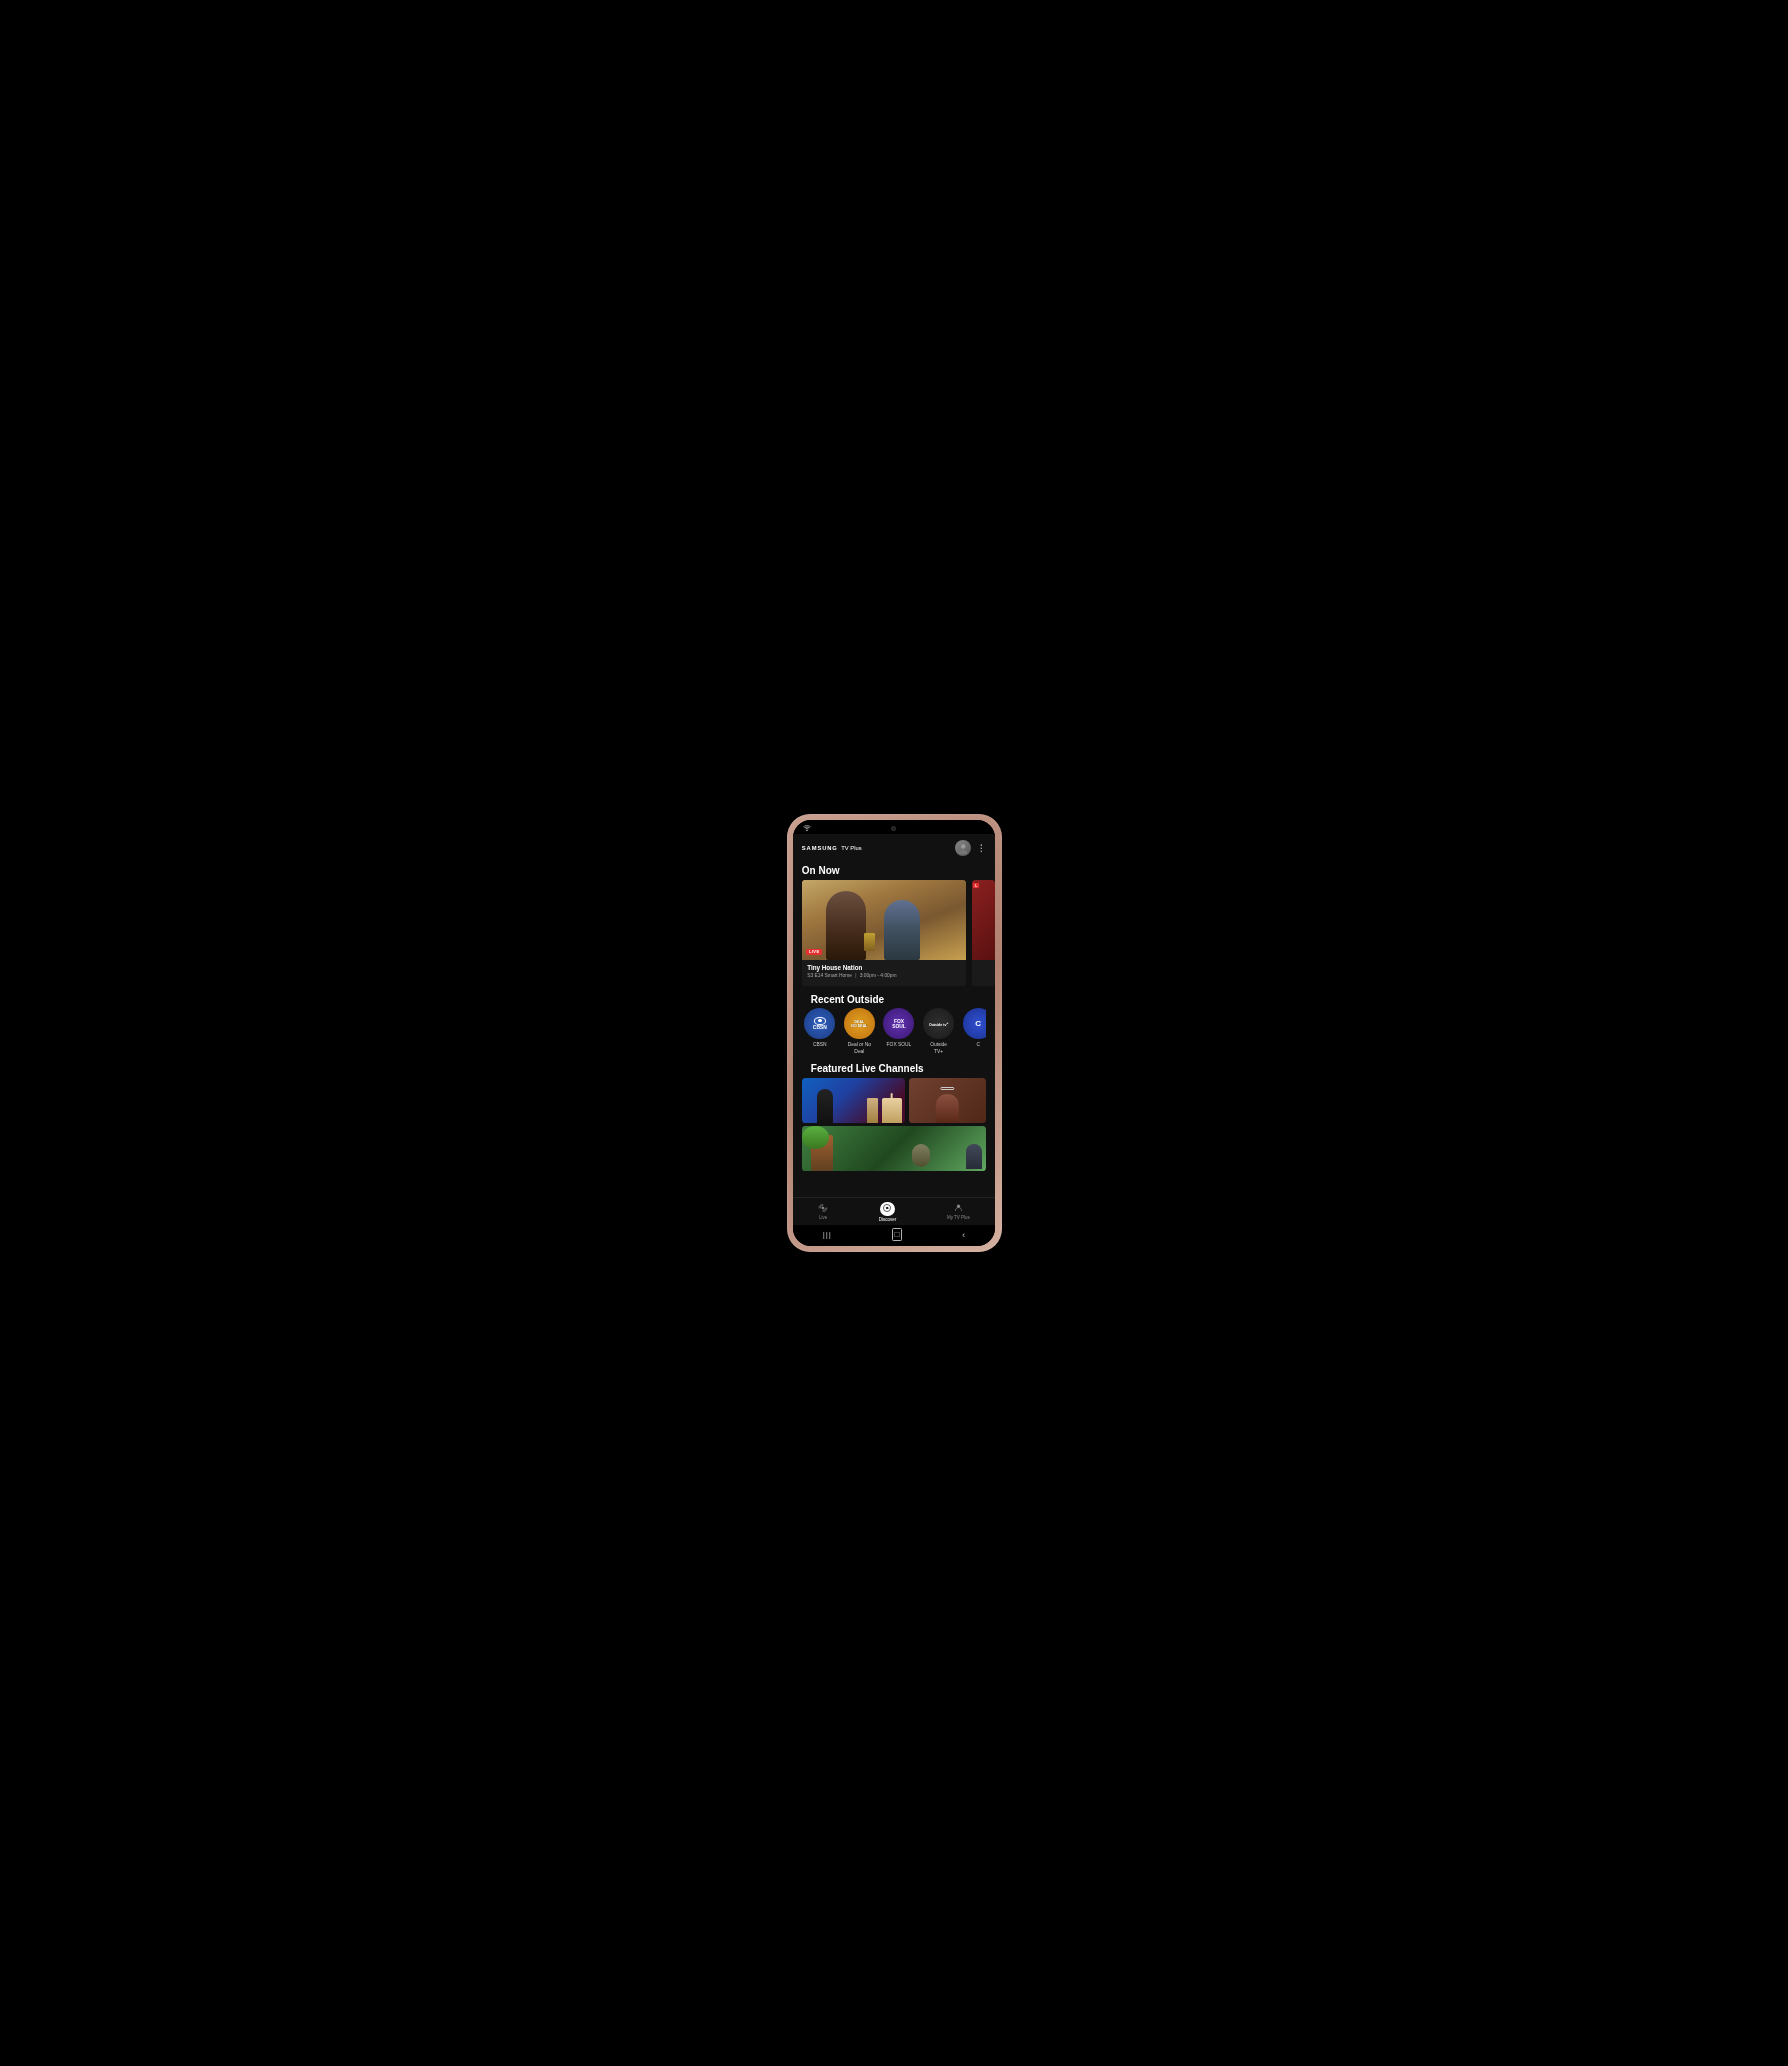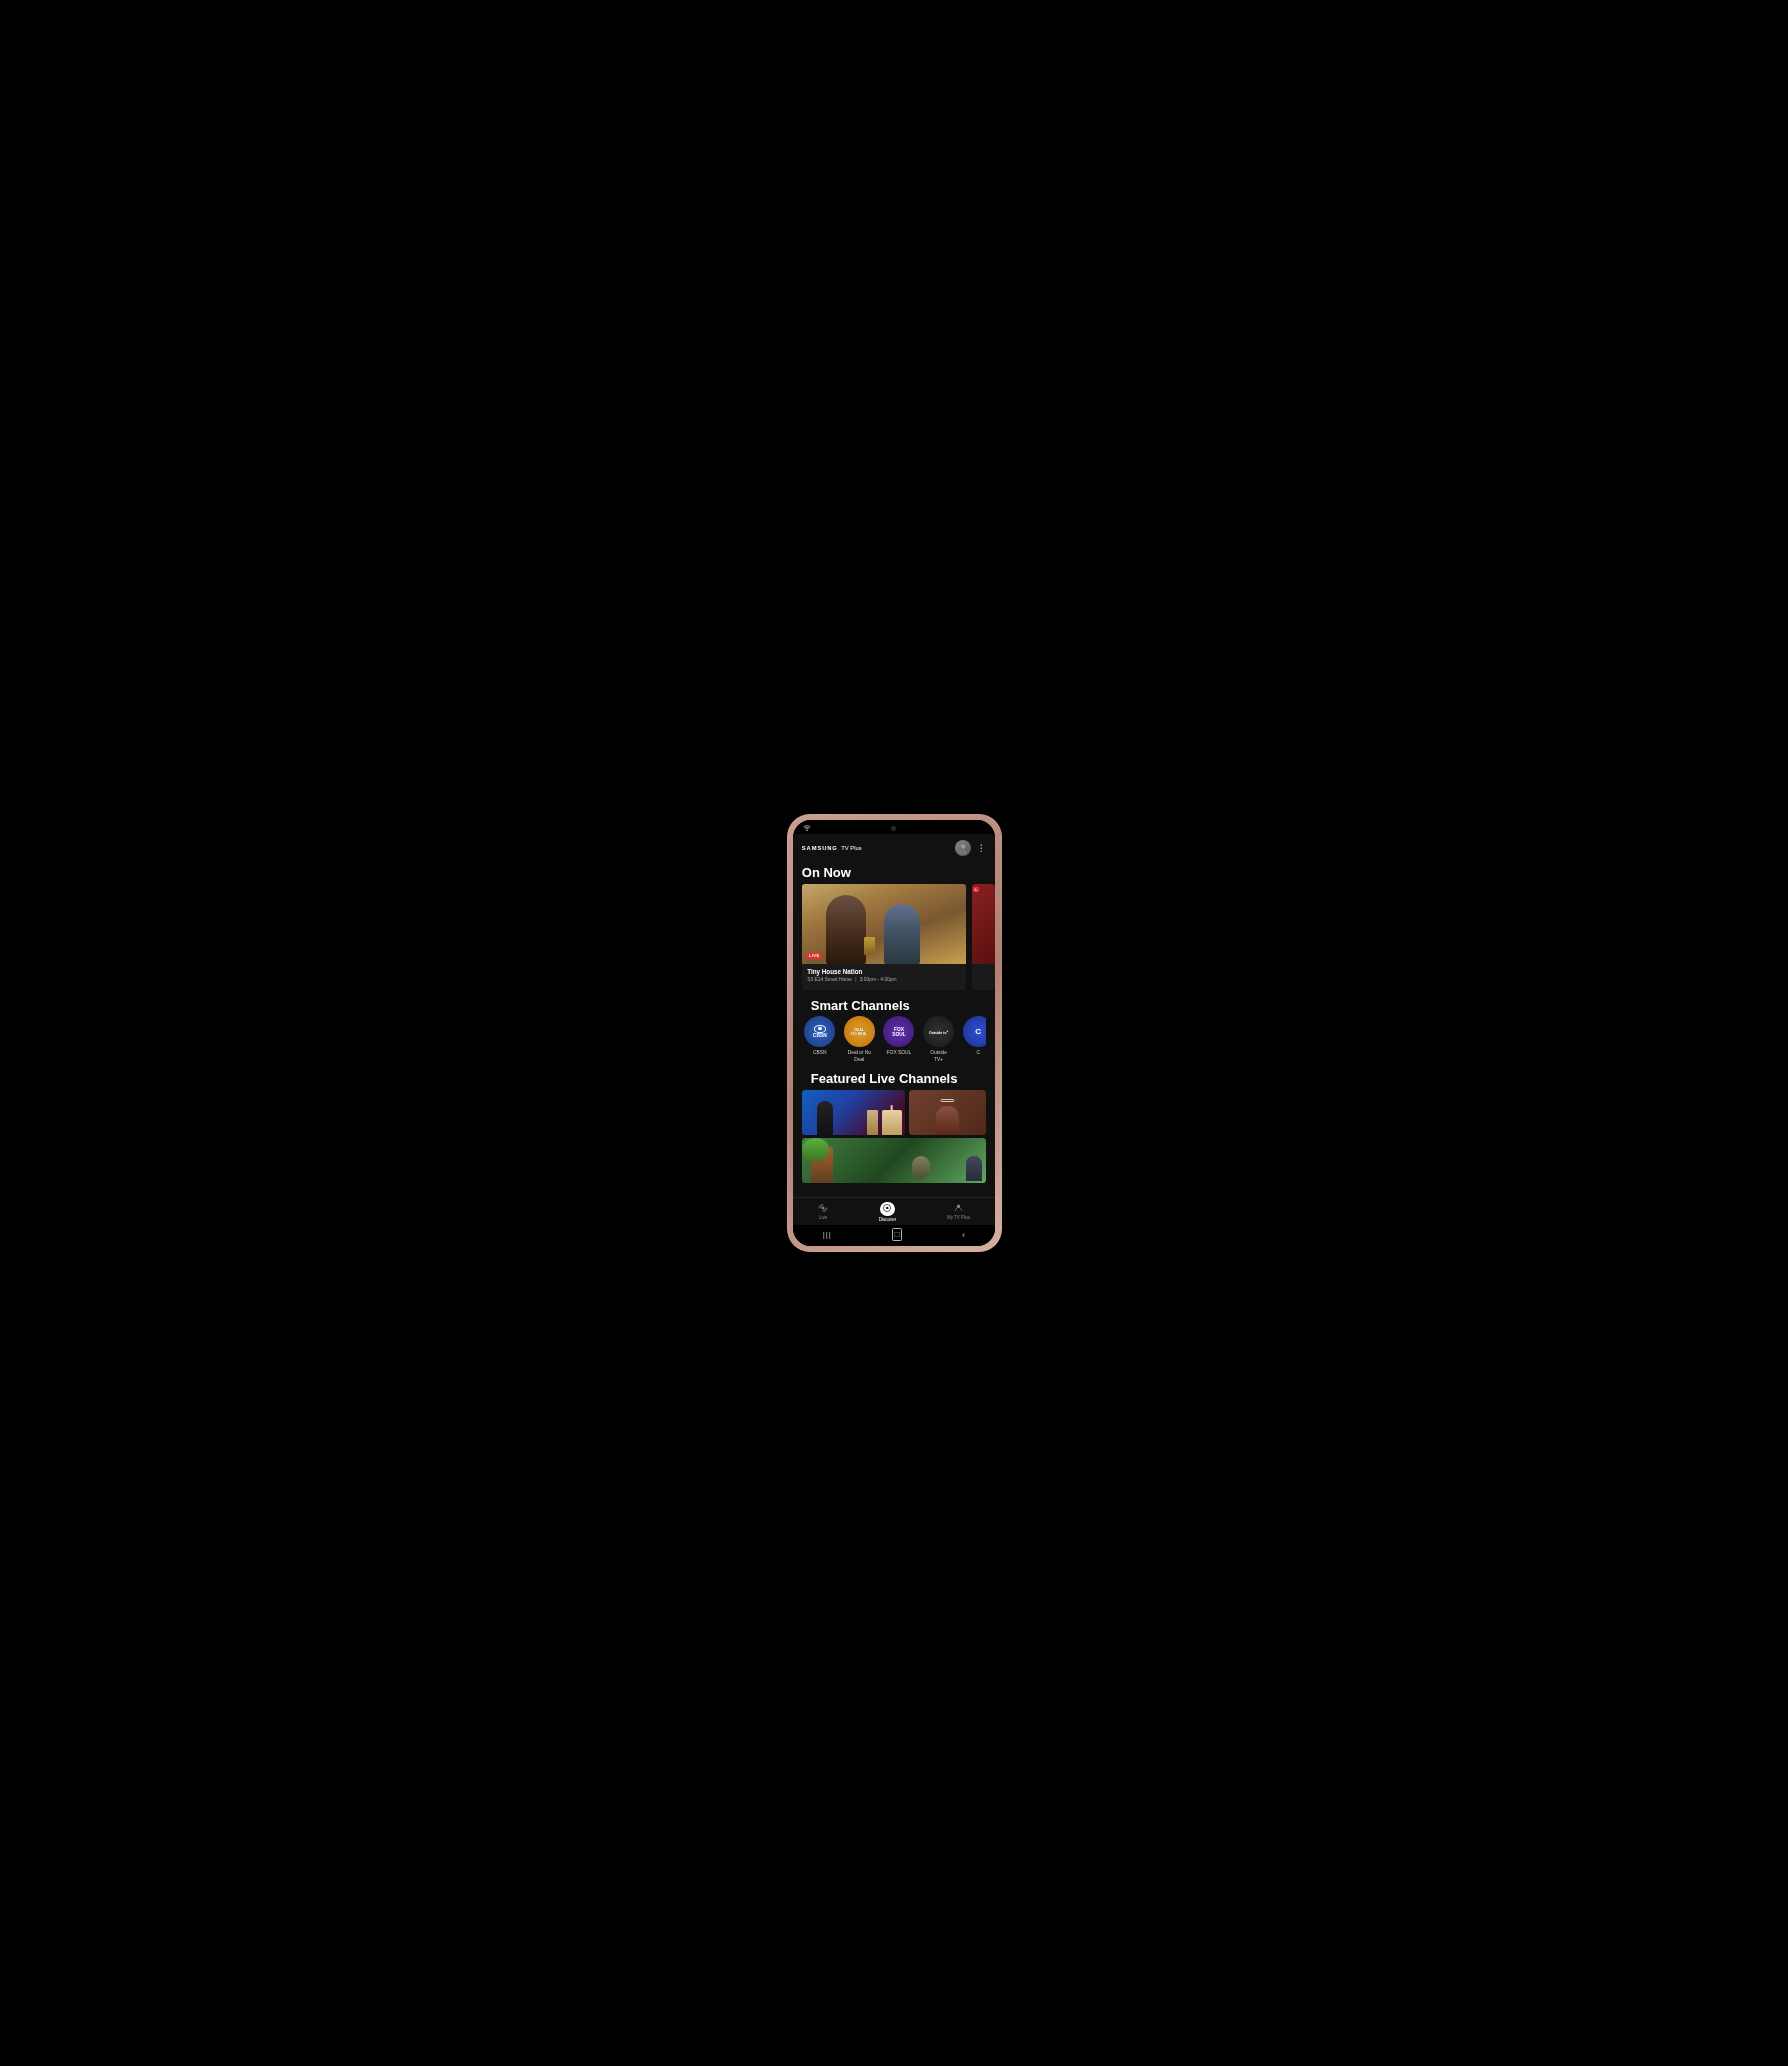--- a/index.html
+++ b/index.html
@@ -102,21 +102,21 @@
       height: 12.5px;
     }
     .more-icon {
       color: #fff;
       font-size: 9px;
       letter-spacing: 0.4px;
       cursor: pointer;
     }
     .section-title {
       color: #fff;
-      font-size: 13px;
+      font-size: 10px;
       font-weight: 700;
       padding: 4.5px 9px 3.6px;
     }
     .live-badge {
       position: absolute;
       bottom: 4.5px;
       left: 4.5px;
       background: #e63030;
       color: #fff;
       font-size: 4px;
@@ -474,21 +474,21 @@
 
           <div class="peek-card">
             <div class="peek-card-thumb"></div>
             <div class="peek-live-badge">L</div>
             <div class="peek-card-info"></div>
           </div>
         </div>
       </div>
 
       <div class="recent-channels">
-        <div class="section-title">Smart Channels</div>
+        <div class="section-title">Recent Outside</div>
         <div class="channels-row">
 
           <div class="channel-item">
             <div class="channel-circle channel-cbsn">
               <div style="text-align:center">
                 <div class="cbsn-eye"></div>
                 <div class="cbsn-logo">CBSN</div>
               </div>
             </div>
             <span class="channel-label">CBSN</span>

